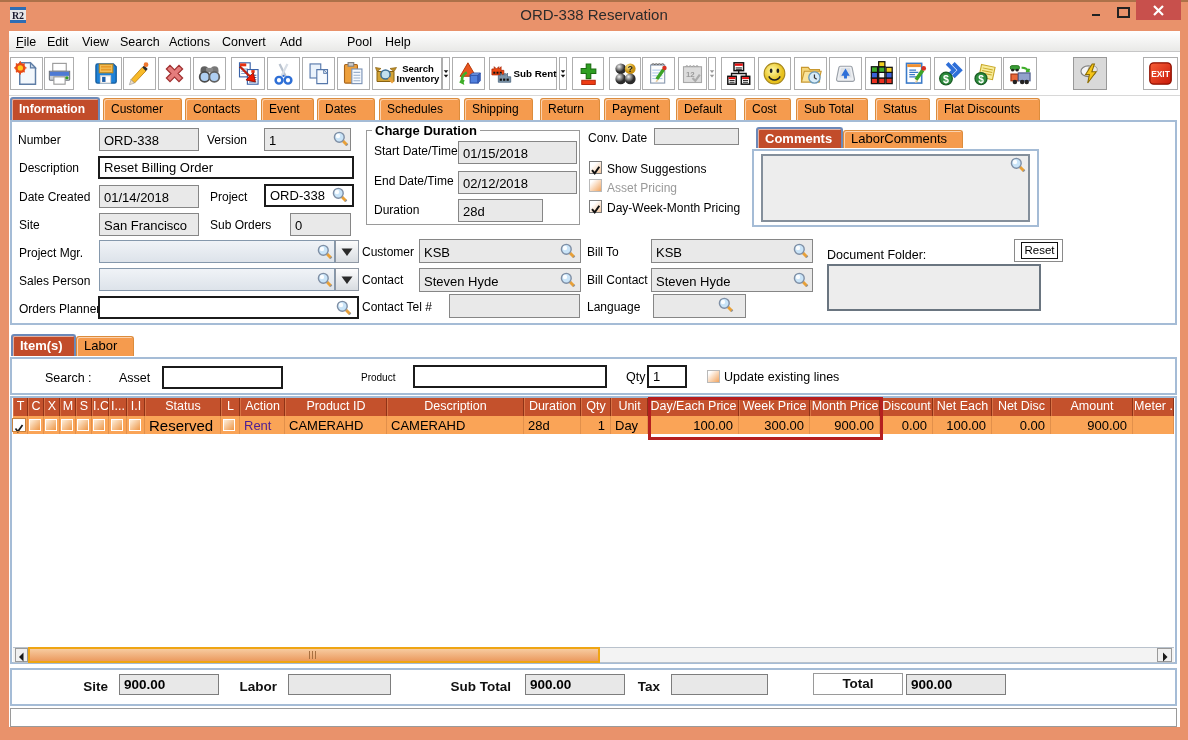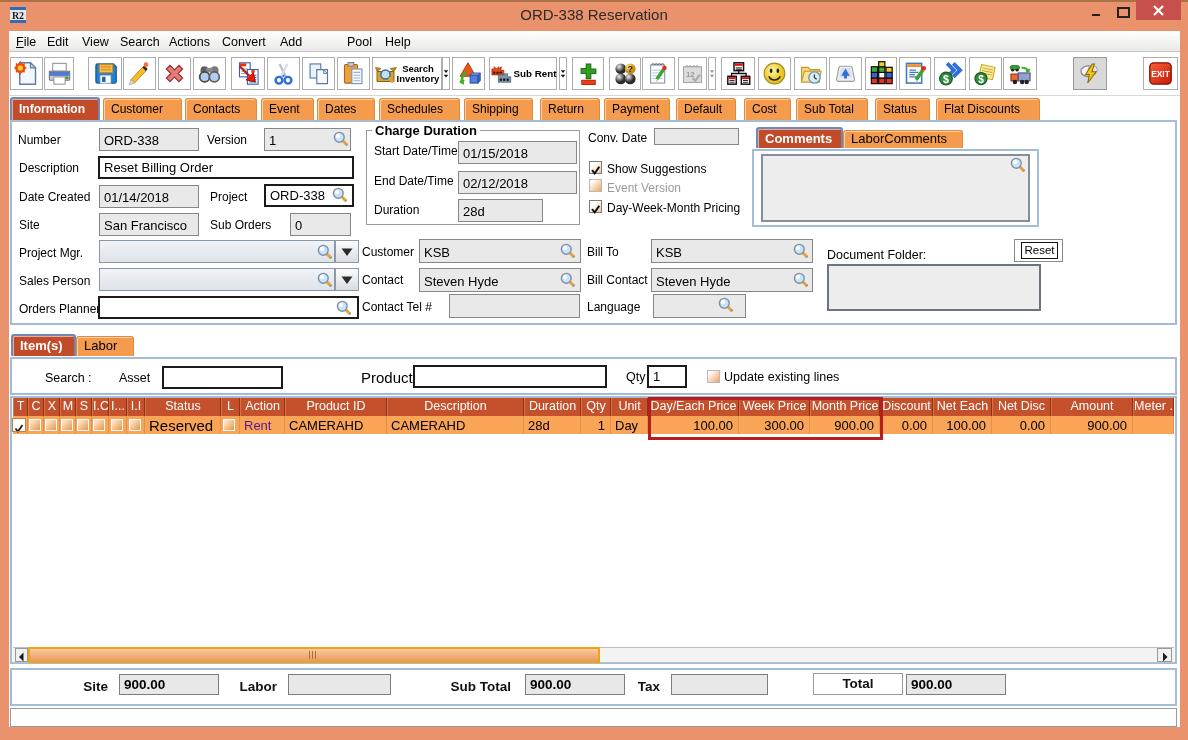--- a/index.html
+++ b/index.html
@@ -430,21 +430,21 @@
 <div class="lbl" style="left:374px;top:174px">End Date/Time</div>
 <div class="gf" style="left:458px;top:171px;width:119px;height:23px;line-height:24px">02/12/2018</div>
 <div class="lbl" style="left:374px;top:203px">Duration</div>
 <div class="gf" style="left:458px;top:199px;width:85px;height:23px;line-height:24px">28d</div>
 <div class="gf" style="left:654px;top:128px;width:85px;height:17px;line-height:15px"></div>
 <div class="cb" style="left:589px;top:161px"><svg width="11" height="11" viewBox="0 0 11 11">
         <path d="M2 5.2 l2.7 3.2 L9.3 1.8" stroke="#111" stroke-width="2" fill="none"></path>
       </svg></div>
 <div class="lbl" style="left:607px;top:162px">Show Suggestions</div>
 <div class="cbo" style="left:589px;top:179px"></div>
-<div class="lbl" style="left:607px;top:181px;color:#9a9a9a">Event Version</div>
+<div class="lbl" style="left:607px;top:181px;color:#9a9a9a">Asset Pricing</div>
 <div class="cb" style="left:589px;top:200px"><svg width="11" height="11" viewBox="0 0 11 11">
         <path d="M2 5.2 l2.7 3.2 L9.3 1.8" stroke="#111" stroke-width="2" fill="none"></path>
       </svg></div>
 <div class="lbl" style="left:607px;top:201px">Day-Week-Month Pricing</div>
 <div class="tab sel" style="left:756px;top:127px;width:87px;height:21px;line-height:19px;font-size:13px">Comments</div>
 <div class="tab" style="left:843px;top:130px;width:120px;height:18px;line-height:16px;font-size:13px">LaborComments</div>
 <div class="panel" style="left:752px;top:149px;width:287px;height:78px"></div>
 <div class="abs" style="left:761px;top:154px;width:269px;height:68px;background:#EDEDED;border:2px solid #848F9B"></div>
 <div class="mag" style="left:1010px;top:157px;width:16px;height:16px"><svg width="16" height="16" viewBox="0 0 16 16">
         <path d="M9.8 9.8 L14 14" stroke="#E8A038" stroke-width="3" stroke-linecap="butt"></path>
@@ -491,21 +491,21 @@
 <div class="lbl" style="left:827px;top:248px;font-size:12.5px">Document Folder:</div>
 <div class="abs" style="left:1014px;top:239px;width:49px;height:23px;background:#fff;border:1px solid #8a8a8a;"></div>
 <div class="abs" style="left:1021px;top:242px;width:37px;height:17px;border:1px solid #111;font-size:11.5px;text-align:center;line-height:15px;color:#000">Reset</div>
 <div class="abs" style="left:827px;top:264px;width:214px;height:47px;background:#EDEDED;border:2px solid #6A7580"></div>
 <div class="tab sel" style="left:11px;top:334px;width:65px;height:22px;line-height:20px;font-size:13px">Item(s)</div>
 <div class="tab" style="left:76px;top:336px;width:58px;height:20px;line-height:18px;font-size:13px">Labor</div>
 <div class="panel" style="left:10px;top:357px;width:1167px;height:38px"></div>
 <div class="lbl" style="left:45px;top:371px;font-size:12.5px">Search :</div>
 <div class="lbl" style="left:119px;top:371px;font-size:12.5px">Asset</div>
 <div class="wf" style="left:162px;top:366px;width:121px;height:23px;line-height:19px"></div>
-<div class="lbl" style="left:361px;top:371px;font-size:15px">Product</div>
+<div class="lbl" style="left:361px;top:371px;font-size:10px">Product</div>
 <div class="wf" style="left:413px;top:365px;width:194px;height:23px;line-height:19px"></div>
 <div class="lbl" style="left:626px;top:370px;font-size:12.5px">Qty</div>
 <div class="wf" style="left:647px;top:365px;width:40px;height:23px;line-height:19px">1</div>
 <div class="cbo" style="left:707px;top:370px"></div>
 <div class="lbl" style="left:724px;top:370px;font-size:12.5px">Update existing lines</div>
 <div class="panel" style="left:10px;top:396px;width:1167px;height:268px"></div>
 <div class="hc" style="left:13px;width:15px">T</div>
 <div class="hc" style="left:28px;width:16px">C</div>
 <div class="hc" style="left:44px;width:16px">X</div>
 <div class="hc" style="left:60px;width:16px">M</div>

